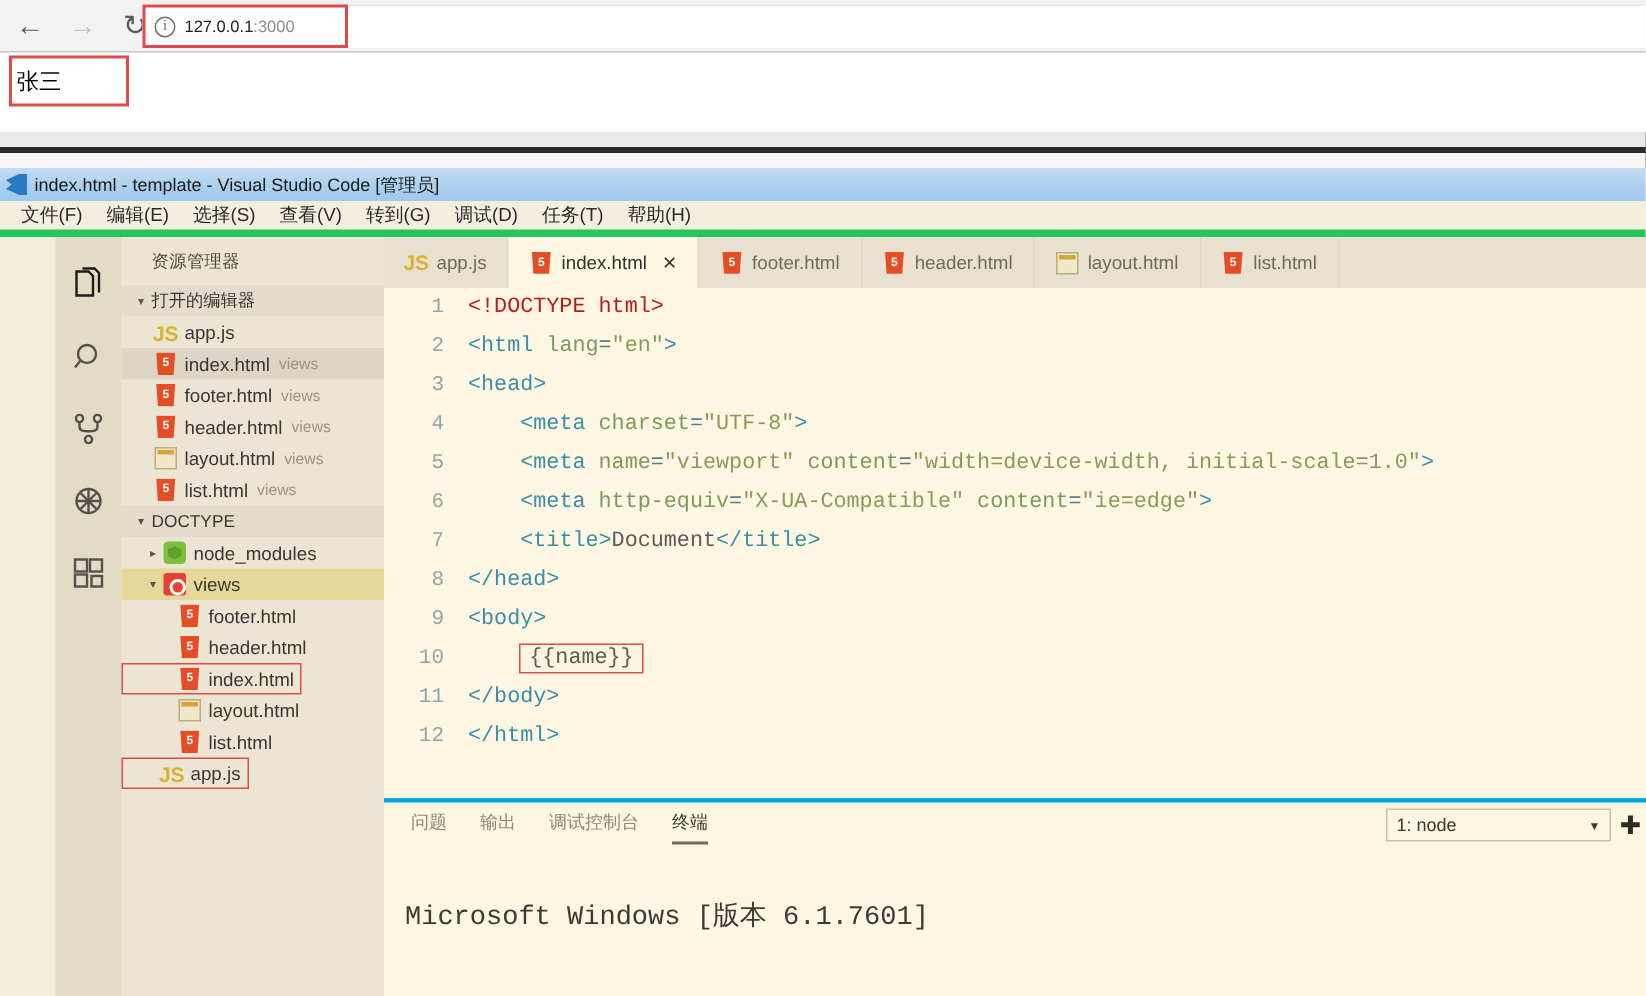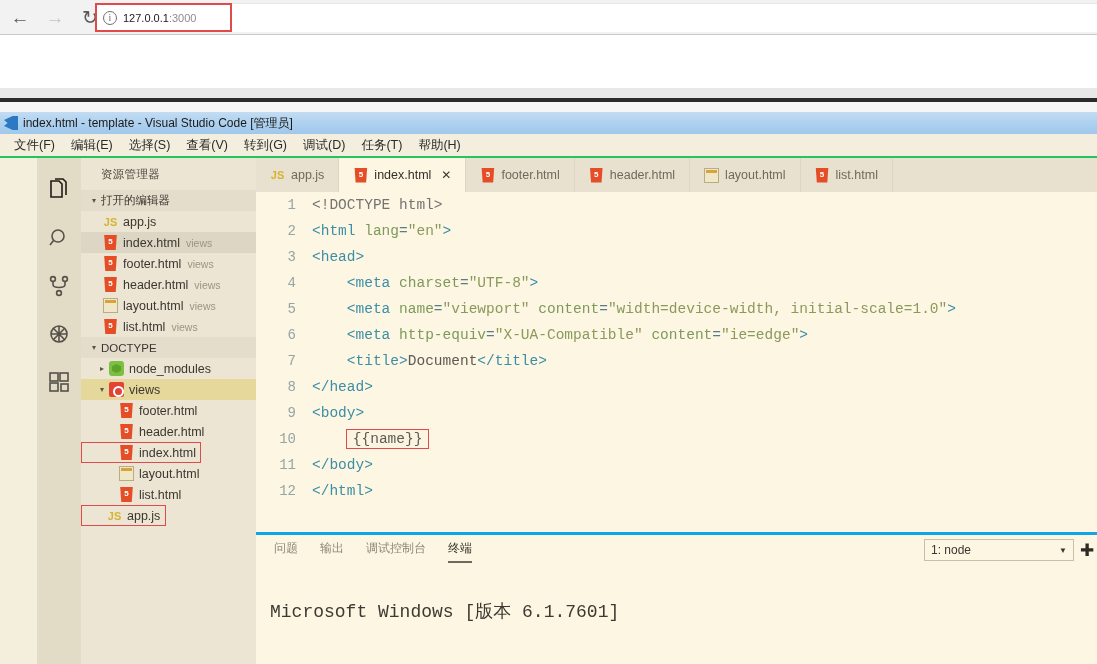--- a/index.html
+++ b/index.html
@@ -94,21 +94,21 @@
     clip-path: polygon(0 28%, 62% 0, 100% 0, 100% 100%, 62% 100%, 0 72%, 26% 50%);
   }
   #vs-title {
     font-size: 12px; color: #1a1a1a; white-space: nowrap;
     font-family: "Liberation Sans", sans-serif;
   }
   #vs-menubar {
     position: absolute; left: 0; top: 22px; width: 1097px; height: 24px;
     background: #f3eedd;
     display: flex; align-items: center; padding-left: 6px;
-    border-bottom: 2px solid #22c55e;
+    border-bottom: 5px solid #22c55e;
   }
   .menu-item {
     font-size: 12.5px; color: #2a2a2a; padding: 2px 8px; white-space: nowrap;
   }
 
   #vs-body {
     position: absolute; left: 0; top: 46px; width: 1097px; height: 506px; margin-left: 37px;
   }
 
   
@@ -160,21 +160,21 @@
   .fi-html {
     background: #e44d26;
     clip-path: polygon(8% 0, 92% 0, 85% 100%, 50% 100%, 15% 100%);
   }
   .fi-html::after {
     content: "5"; position: absolute; left: 0; right: 0; top: 2px;
     text-align: center; font-size: 8px; color: #fff; font-weight: bold;
     font-family: "Liberation Sans", sans-serif;
   }
   .fi-js {
-    background: transparent; color: #d6b431; font-size: 11px; font-weight: bold;
+    background: transparent; color: #d6b431; font-size: 14px; font-weight: bold;
     display: flex; align-items: center; justify-content: center;
     font-family: "Liberation Sans", sans-serif;
   }
   .fi-layout {
     background: #f0e6c8; border: 1px solid #b9ac80;
   }
   .fi-layout::after {
     content: ""; position: absolute; left: 1px; right: 1px; top: 1px; height: 3px;
     background: #d8a33a;
   }
@@ -236,21 +236,21 @@
   .ln {
     width: 56px; text-align: right; padding-right: 16px;
     color: #95a4a6; flex: 0 0 auto; font-size: 14px;
   }
   .code-text { position: relative; }
   .tk-tag { color: #3b8ea5; }
   .tk-punct { color: #5a7c86; }
   .tk-attr { color: #7d9a5c; }
   .tk-str { color: #8a9a5b; }
   .tk-txt { color: #5c5a52; }
-  .tk-doctype { color: #737373; }
+  .tk-doctype { color: #b91c1c; }
   .hl-box {
     outline: 1.5px solid #e04a4a; padding: 1px 6px; background: #fbf4e1;
   }
 
   
   #panel {
     position: absolute; left: 0; right: 0; bottom: 0; height: 132px;
     background: #fdf6e3; border-top: 3px solid #0ea5e9;
   }
   #panel-tabs {
@@ -298,20 +298,25 @@
   <div id="browser-toolbar">
     <div class="nav-btn">←</div>
     <div class="nav-btn disabled">→</div>
     <div class="nav-btn">↻</div>
     <div id="omnibox-rest"></div>
     <div id="omnibox-wrap">
       <div id="omnibox-info">i</div>
       <div id="omnibox-url"><span>127.0.0.1</span><span class="port">:3000</span></div>
     </div>
   </div>
+  <div id="browser-viewport">
+    <div id="page-name-box">
+      <span id="page-name-text">张三</span>
+    </div>
+  </div>
 </div>
 
 <div id="divider-band">
   <div class="grey-strip"></div>
   <div class="dark-strip"></div>
   <div class="white-strip"></div>
 </div>
 
 <div id="vscode">
 

